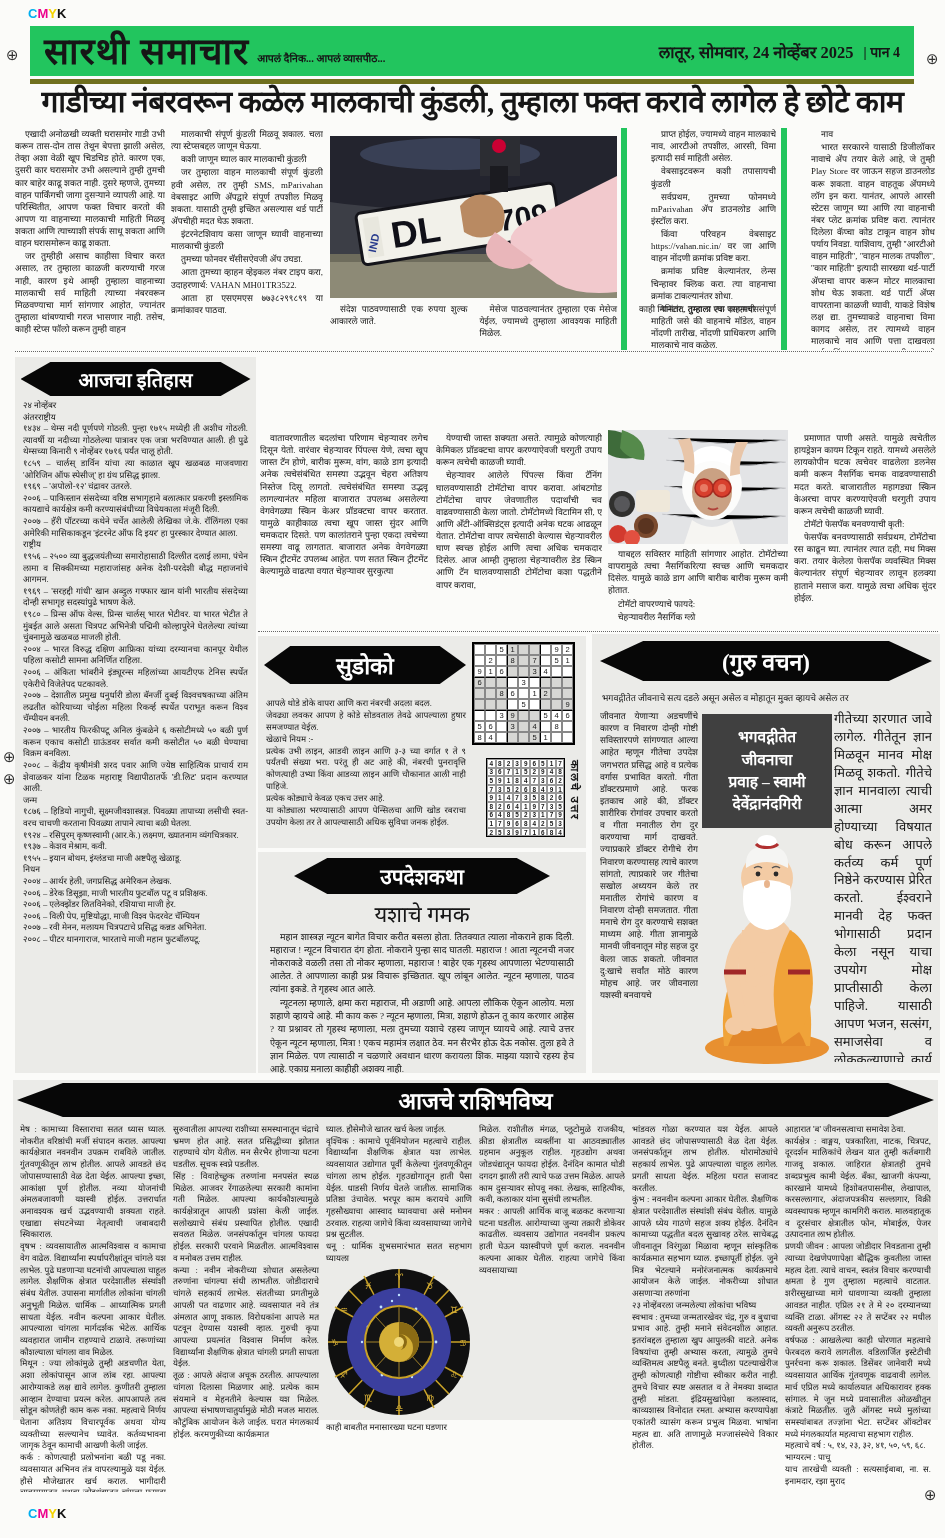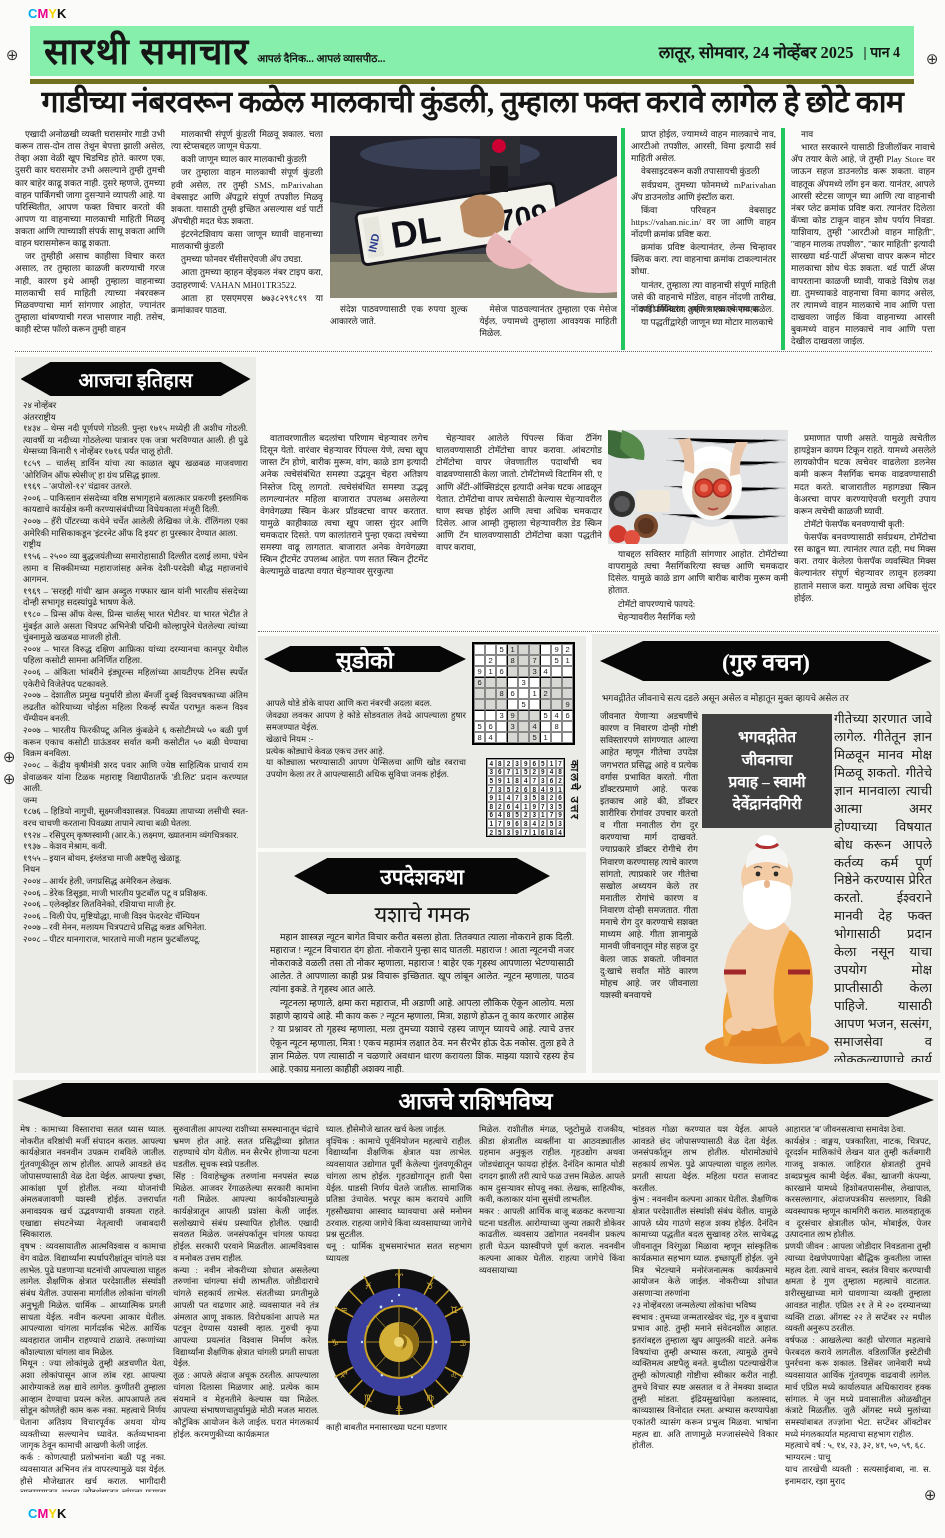--- a/index.html
+++ b/index.html
@@ -2,30 +2,30 @@
 <html lang="mr"><head>
 <meta charset="utf-8">
 <style>
   html,body{margin:0;padding:0;background:#888;}
   .page{position:relative;width:945px;height:1538px;background:#fbfbf9;overflow:hidden;
         font-family:"Liberation Serif","DejaVu Serif",serif;color:#161616;}
   .abs{position:absolute;}
   .reg{position:absolute;font-size:15px;color:#333;font-family:"DejaVu Sans",sans-serif;}
   .cmyk{position:absolute;font-family:"Liberation Sans",sans-serif;font-weight:bold;font-size:13px;letter-spacing:0;}
   .cmyk .c{color:#00aeef}.cmyk .m{color:#ec008c}.cmyk .y{color:#f5d400}.cmyk .k{color:#111}
-  .mast{left:30px;top:26px;width:884px;height:50px;background:#86efac;display:flex;align-items:center;padding:0 14px;box-sizing:border-box;}
+  .mast{left:30px;top:26px;width:884px;height:50px;background:#22c55e;display:flex;align-items:center;padding:0 14px;box-sizing:border-box;}
   .mast .title{font-size:37px;font-weight:bold;letter-spacing:1px;line-height:1;}
   .mast .tag{font-size:10.5px;font-weight:bold;margin-left:8px;margin-top:14px;}
   .mast .date{margin-left:auto;font-size:16.5px;font-weight:bold;}
   .mast .pg{font-size:14px;font-weight:bold;margin-left:10px;}
   .rule{left:30px;top:79px;width:884px;height:5px;background:#70701e;}
   .h1{left:12px;top:86px;width:921px;text-align:center;font-size:30px;font-weight:bold;line-height:1.05;letter-spacing:-.5px;}
   .col{position:absolute;font-size:8.8px;line-height:1.38;text-align:justify;}
   .tp{margin:0 0 1px 0;text-indent:10px;}
-  .vline{border-left:4px solid #22c55e;padding-left:6px;box-sizing:border-box;}
+  .vline{border-left:6px solid #22c55e;padding-left:24px;box-sizing:border-box;}
   .dot{position:absolute;border-top:1.5px dotted #666;}
   .panel{position:absolute;background:#ebebe8;}
   .rib{background:#070707;color:#fff;display:flex;align-items:center;justify-content:center;
        font-weight:bold;clip-path:polygon(0 50%,13% 0,87% 0,100% 50%,87% 100%,13% 100%);}
   .ribwide{clip-path:polygon(0 50%,5% 0,95% 0,100% 50%,95% 100%,5% 100%);}
   .hist-list p{margin:0;text-indent:0;}
   .h2t{position:absolute;text-align:center;font-size:28px;font-weight:bold;line-height:1.14;letter-spacing:-.5px;}
   .sgrid{display:grid;grid-template-columns:repeat(9,11px);grid-auto-rows:11px;border:2px solid #000;width:max-content;background:#fff;}
   .sgrid .sc{border:0.5px solid #888;font-size:7.6px;display:flex;align-items:center;justify-content:center;font-family:"Liberation Sans",sans-serif;}
   .sgrid .sh{background:#d7d7d4;}
@@ -154,20 +154,21 @@
         <p class="tp">२००६ – विली पेप, मुष्टियोद्धा, माजी विश्व फेदरवेट चॅम्पियन</p>
         <p class="tp">२००७ – रवी मेनन, मलायम चित्रपटाचे प्रसिद्ध कन्नड अभिनेता.</p>
         <p class="tp">२००८ – पीटर थानगाराज, भारताचे माजी महान फुटबॉलपटू.</p>
       </div>
 </div>
 
 <div class="col" style="left:260px;top:432px;width:168px;height:196px;overflow:hidden">
       <p class="tp">वातावरणातील बदलांचा परिणाम चेहऱ्यावर लगेच दिसून येतो. वारंवार चेहऱ्यावर पिंपल्स येणे, त्वचा खूप जास्त टॅन होणे, बारीक मुरूम, वांग, काळे डाग इत्यादी अनेक त्वचेसंबंधित समस्या उद्भवून चेहरा अतिशय निस्तेज दिसू लागतो. त्वचेसंबंधित समस्या उद्भवू लागल्यानंतर महिला बाजारात उपलब्ध असलेल्या वेगवेगळ्या स्किन केअर प्रॉडक्टचा वापर करतात. यामुळे काहीकाळ त्वचा खूप जास्त सुंदर आणि चमकदार दिसते. पण कालांतराने पुन्हा एकदा त्वचेच्या समस्या वाढू लागतात. बाजारात अनेक वेगवेगळ्या स्किन ट्रीटमेंट उपलब्ध आहेत. पण सतत स्किन ट्रीटमेंट केल्यामुळे वाढत्या वयात चेहऱ्यावर सुरकुत्या</p>
     </div>
 <div class="col" style="left:436px;top:432px;width:166px;height:196px;overflow:hidden">
+      <p class="tp">येण्याची जास्त शक्यता असते. त्यामुळे कोणत्याही केमिकल प्रॉडक्टचा वापर करण्याऐवजी घरगुती उपाय करून त्वचेची काळजी घ्यावी.</p>
       <p class="tp">चेहऱ्यावर आलेले पिंपल्स किंवा टॅनिंग घालवण्यासाठी टोमॅटोचा वापर करावा. आंबटगोड टोमॅटोचा वापर जेवणातील पदार्थांची चव वाढवण्यासाठी केला जातो. टोमॅटोमध्ये विटामिन सी, ए आणि अँटी-ऑक्सिडंट्स इत्यादी अनेक घटक आढळून येतात. टोमॅटोचा वापर त्वचेसाठी केल्यास चेहऱ्यावरील घाण स्वच्छ होईल आणि त्वचा अधिक चमकदार दिसेल. आज आम्ही तुम्हाला चेहऱ्यावरील डेड स्किन आणि टॅन घालवण्यासाठी टोमॅटोचा कशा पद्धतीने वापर करावा,</p>
     </div>
 
 <div class="abs" style="left:608px;top:430px;width:180px;height:114px">
   <svg width="180" height="114" viewBox="0 0 180 114">
     <rect width="180" height="114" fill="#e3e4e6"></rect>
     <g stroke="#cfd0d4" stroke-width="1">
           <path d="M60 8q60 10 118 2"></path>
           <path d="M58 30q62 10 120 2"></path>
           <path d="M56 56q64 10 122 2"></path>
@@ -202,21 +203,21 @@
     </div>
 <div class="col" style="left:794px;top:432px;width:142px;height:196px;overflow:hidden">
       <p class="tp">प्रमाणात पाणी असते. यामुळे त्वचेतील हायड्रेशन कायम टिकून राहते. यामध्ये असलेले लायकोपीन घटक त्वचेवर वाढलेला डलनेस कमी करून नैसर्गिक चमक वाढवण्यासाठी मदत करते. बाजारातील महागड्या स्किन केअरचा वापर करण्याऐवजी घरगुती उपाय करून त्वचेची काळजी घ्यावी.</p>
       <p class="tp">टोमॅटो फेसपॅक बनवण्याची कृती:</p>
       <p class="tp">फेसपॅक बनवण्यासाठी सर्वप्रथम, टोमॅटोचा रस काढून घ्या. त्यानंतर त्यात दही, मध मिक्स करा. तयार केलेला फेसपॅक व्यवस्थित मिक्स केल्यानंतर संपूर्ण चेहऱ्यावर लावून हलक्या हाताने मसाज करा. यामुळे त्वचा अधिक सुंदर होईल.</p>
     </div>
 
 <div class="dot" style="left:258px;top:631px;width:680px"></div>
 
 <div class="panel" style="left:258px;top:636px;width:328px;height:212px">
-  <div class="rib" style="position:absolute;left:6px;top:10px;width:202px;height:26px;font-size:23px">
+  <div class="rib" style="position:absolute;left:6px;top:10px;width:202px;height:38px;font-size:23px">
     <span>सुडोको</span>
   </div>
   <div class="sgrid" style="position:absolute;left:214px;top:6px">
         <div class="sc"></div>
         <div class="sc"></div>
         <div class="sc">5</div>
         <div class="sc sh">1</div>
         <div class="sc sh"></div>
         <div class="sc sh"></div>
         <div class="sc"></div>
@@ -292,20 +293,21 @@
         <div class="sc sh"></div>
         <div class="sc sh">5</div>
         <div class="sc">1</div>
         <div class="sc"></div>
         <div class="sc"></div>
       </div>
   <div class="col hist-list" style="left:8px;top:62px;width:200px;font-size:8.5px;line-height:1.4">
         <p class="tp">आपले थोडे डोके वापरा आणि करा नंबरची अदला बदल.</p>
         <p class="tp">जेवढ्या लवकर आपण हे कोडे सोडवताल तेवढे आपल्याला हुषार समजण्यात येईल.</p>
         <p class="tp">खेळाचे नियम :-</p>
+        <p class="tp">प्रत्येक उभी लाइन, आडवी लाइन आणि ३-३ च्या वर्गात १ ते ९ पर्यंतची संख्या भरा. परंतू ही अट आहे की, नंबरची पुनरावृत्ति कोणत्याही उभ्या किंवा आडव्या लाइन आणि चौकानात आली नाही पाहिजे.</p>
         <p class="tp">प्रत्येक कोड्याचे केवळ एकच उत्तर आहे.</p>
         <p class="tp">या कोड्याला भरण्यासाठी आपण पेन्सिलचा आणि खोड रबराचा उपयोग केला तर ते आपल्यासाठी अधिक सुविधा जनक होईल.</p>
       </div>
   <div class="mgrid" style="position:absolute;left:228px;top:122px">
         <div class="sc">4</div>
         <div class="sc">8</div>
         <div class="sc">2</div>
         <div class="sc">3</div>
         <div class="sc">9</div>
         <div class="sc">6</div>

